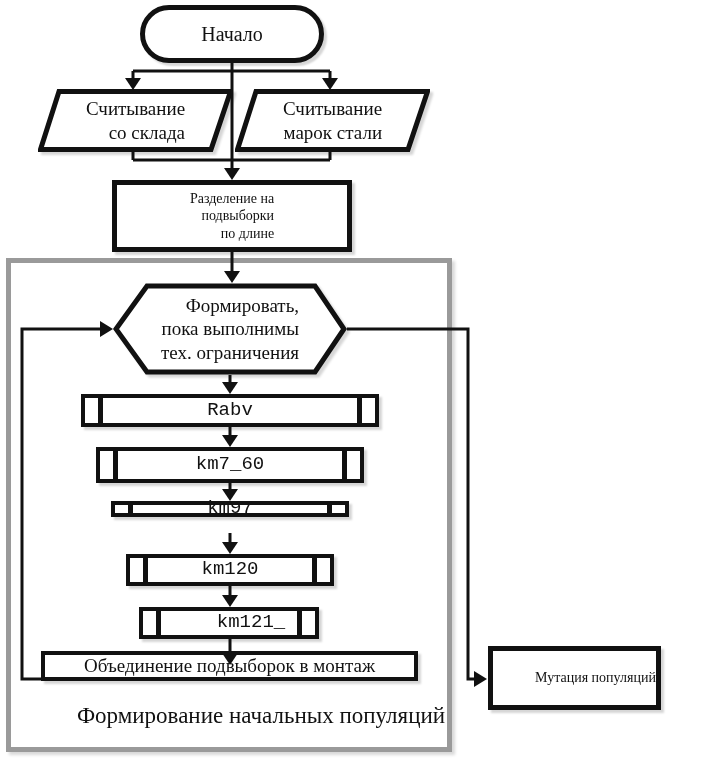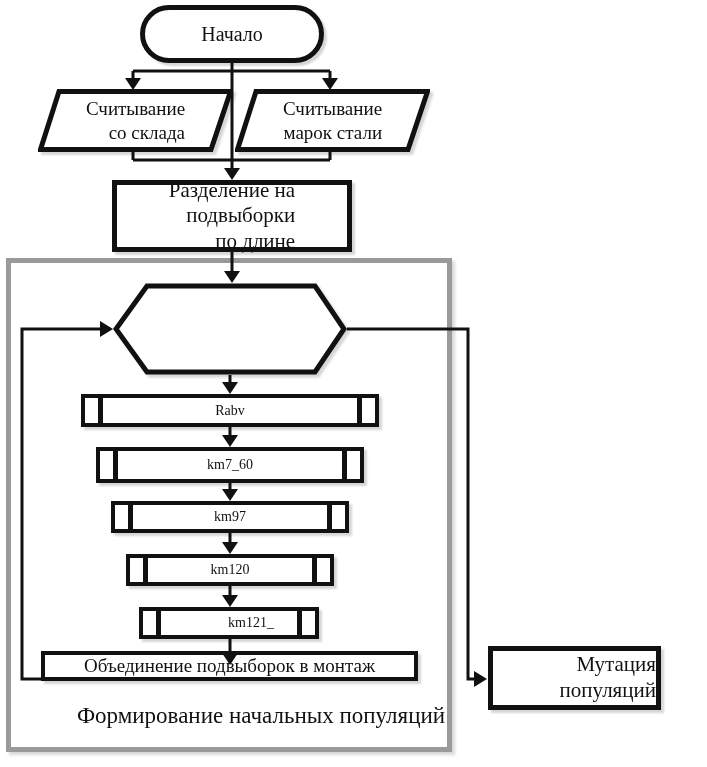--- a/index.html
+++ b/index.html
@@ -11,29 +11,29 @@
   .shape{
     position:absolute;box-sizing:border-box;display:flex;
     align-items:center;justify-content:center;text-align:right;
     background:#ffffff;white-space:pre-line;line-height:1.22;
   }
   .terminator{
     border:5px solid #111;border-radius:32px;font-size:20px;
     box-shadow:3px 3px 2px #d6d6d6;z-index:2;
   }
   .rect{
-    border:5px solid #111;font-size:21px;
+    border:5px solid #111;font-size:14px;
     box-shadow:3px 3px 2px #d6d6d6;z-index:2;
   }
   .poly{background:transparent;z-index:2;font-size:19px;}
   .poly svg{position:absolute;inset:0;filter:drop-shadow(3px 3px 1px #d6d6d6);}
   .poly .ptext{position:relative;z-index:1;white-space:pre-line;}
   .proc{
-    border:4px solid #111;font-size:14px;
-    box-shadow:3px 3px 2px #d6d6d6;z-index:2;
+    border:4px solid #111;font-size:19px;
+    box-shadow:3px 3px 2px #d6d6d6;z-index:2;font-family:Liberation Mono, monospace;
   }
   .proc .bar{position:absolute;top:0;bottom:0;width:5px;background:#111;}
   .proc .bar.left{left:13px;}
   .proc .bar.right{right:13px;}
   .container-box{
     position:absolute;left:6px;top:258px;width:446px;height:494px;
     border:5px solid #9a9a9a;box-sizing:border-box;background:#ffffff;
     box-shadow:3px 3px 3px #d9d9d9;z-index:1;
   }
   .container-label{
@@ -74,33 +74,36 @@
   <div class="shape rect" style="left:112px;top:180px;width:240px;height:72px;">
     <span>Разделение на
 подвыборки
 по длине</span>
   </div>
 
   <div class="shape poly" style="left:113px;top:283px;width:234px;height:92px;">
     <svg width="234" height="92" viewBox="0 0 234 92">
       <polygon points="3,46 34,3 202,3 231,46 202,89 34,89" fill="#ffffff" stroke="#111" stroke-width="5"></polygon>
     </svg>
+    <span class="ptext">Формировать,
+пока выполнимы
+тех. ограничения</span>
   </div>
 
   <div class="shape proc" style="left:81px;top:394px;width:298px;height:33px;">
     <div class="bar left"></div>
     <div class="bar right"></div>
     <span>Rabv</span>
   </div>
   <div class="shape proc" style="left:96px;top:447px;width:268px;height:36px;">
     <div class="bar left"></div>
     <div class="bar right"></div>
     <span>km7_60</span>
   </div>
-  <div class="shape proc" style="left:111px;top:501px;width:238px;height:32px;">
+  <div class="shape proc" style="left:111px;top:501px;width:238px;height:16px;">
     <div class="bar left"></div>
     <div class="bar right"></div>
     <span>km97</span>
   </div>
   <div class="shape proc" style="left:126px;top:554px;width:208px;height:32px;">
     <div class="bar left"></div>
     <div class="bar right"></div>
     <span>km120</span>
   </div>
   <div class="shape proc" style="left:139px;top:607px;width:180px;height:32px;padding-left:44px;">

